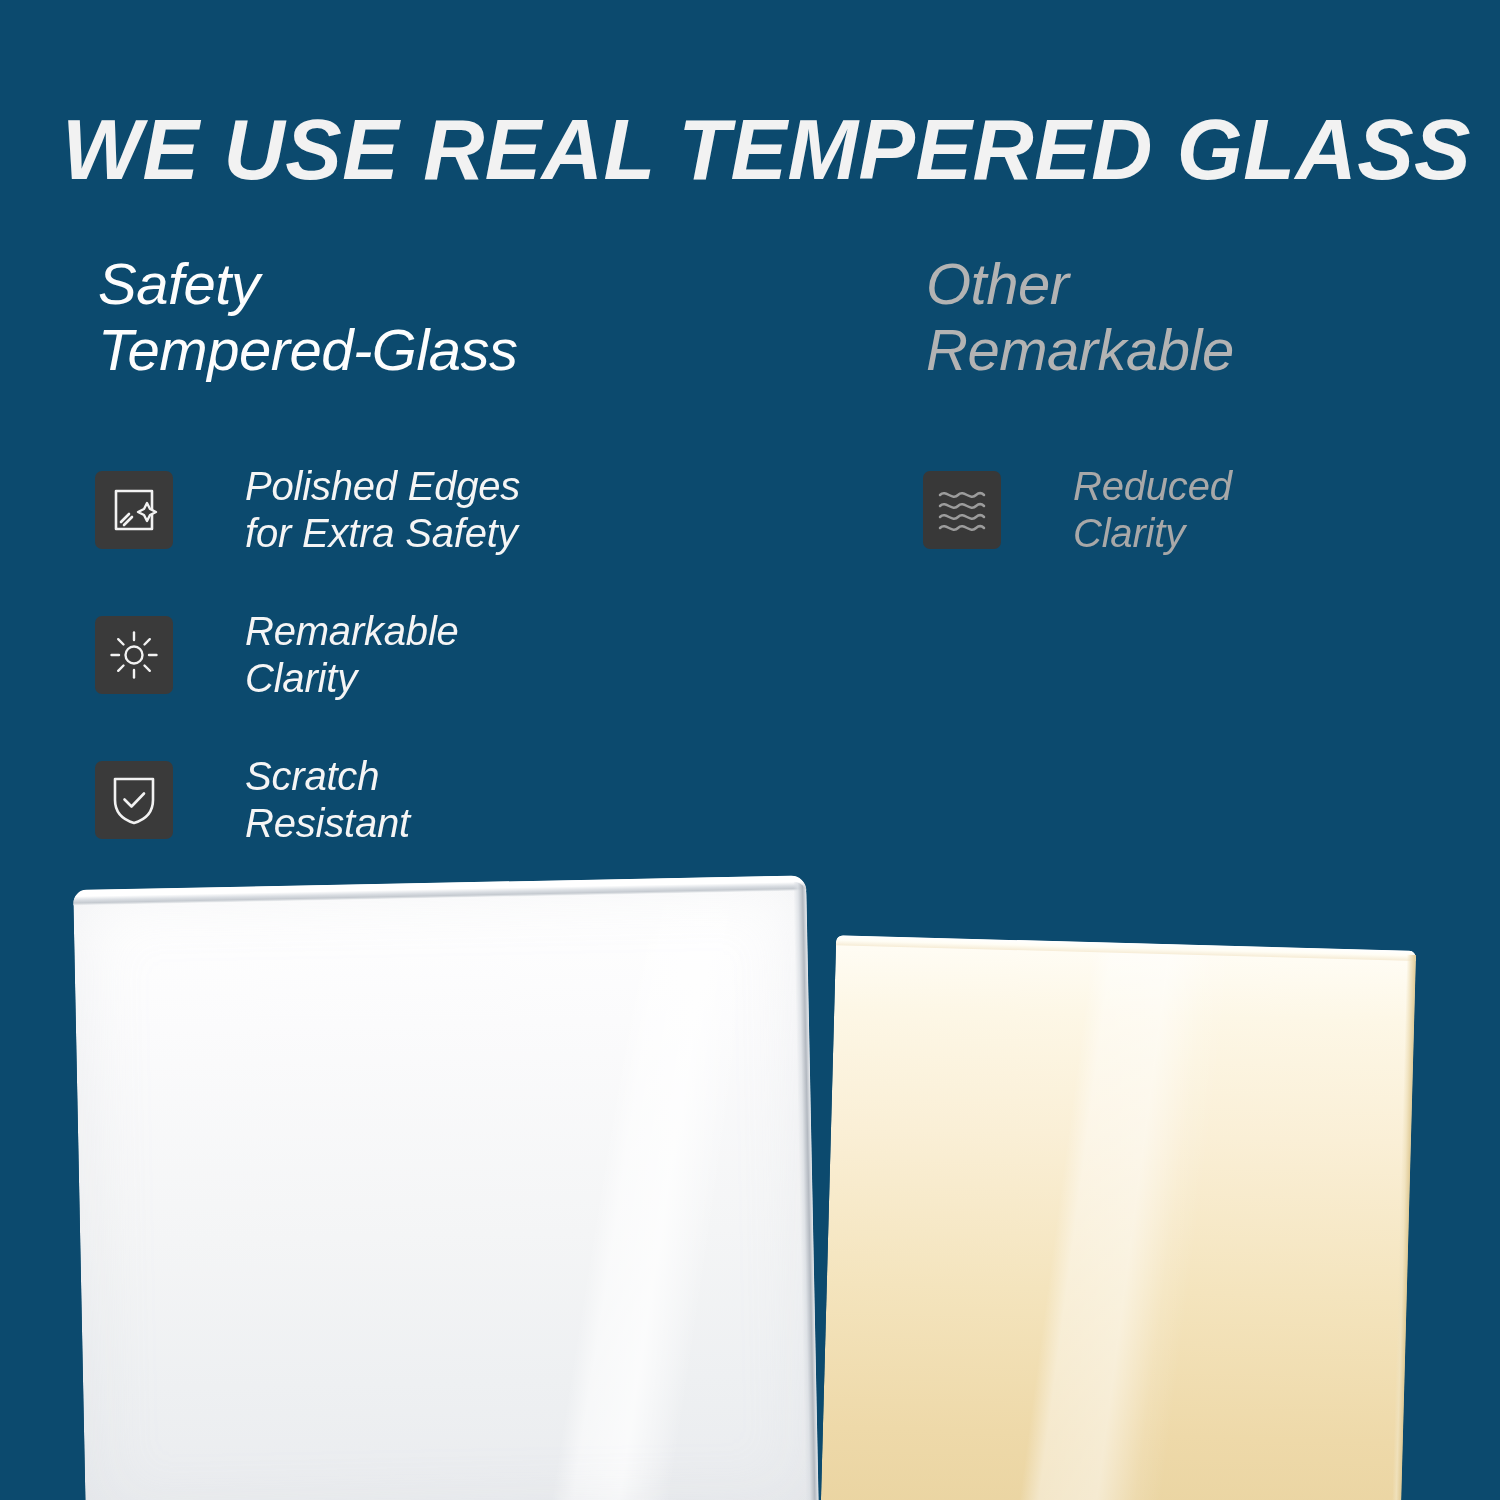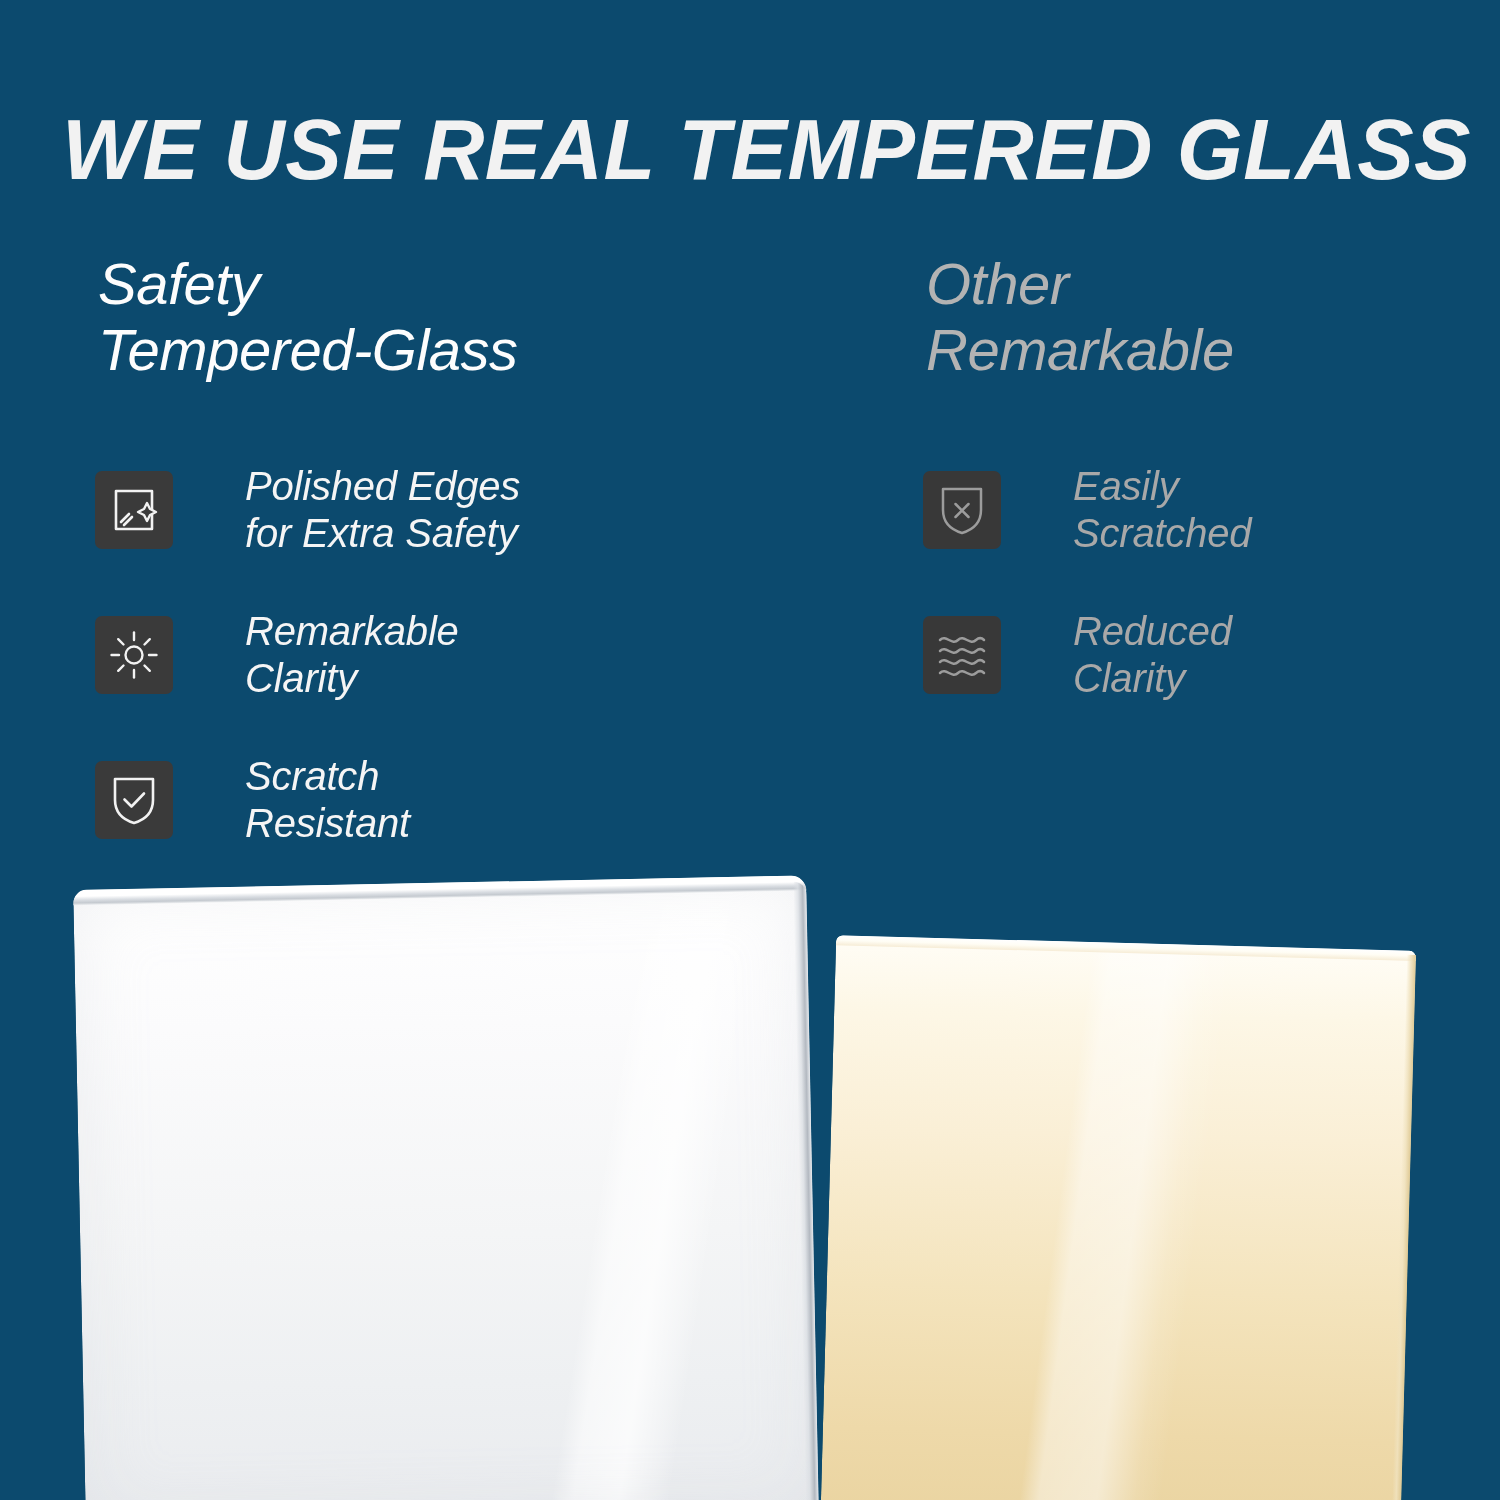--- a/index.html
+++ b/index.html
@@ -262,31 +262,20 @@
     </div>
   </div>
 
   <div class="column" id="col-bad">
     <div class="col-heading">Other
 Remarkable</div>
 
     <div class="features">
 
 
-      <div class="feature">
-        <div class="icon-tile">
-          <svg width="46" height="50" viewBox="0 0 46 50" fill="none" stroke="#9c9c9c" stroke-width="2.5" stroke-linecap="round" stroke-linejoin="round">
-            <path d="M4 4 H42 V25 C42 38 33 45 23 48 C13 45 4 38 4 25 Z"></path>
-            <path d="M16.5 19 L29.5 32"></path>
-            <path d="M29.5 19 L16.5 32"></path>
-          </svg>
-        </div>
-        <div class="feature-label">Easily
-Scratched</div>
-      </div>
 
       <div class="feature">
         <div class="icon-tile">
           <svg width="50" height="44" viewBox="0 0 50 44" fill="none" stroke="#9c9c9c" stroke-width="2.5" stroke-linecap="round">
             <path d="M3 7 C9 1 15 13 21 7 C27 1 33 13 39 7 C43 3.5 45.5 5.5 47 7"></path>
             <path d="M3 18 C9 12 15 24 21 18 C27 12 33 24 39 18 C43 14.5 45.5 16.5 47 18"></path>
             <path d="M3 29 C9 23 15 35 21 29 C27 23 33 35 39 29 C43 25.5 45.5 27.5 47 29"></path>
             <path d="M3 40 C9 34 15 46 21 40 C27 34 33 46 39 40 C43 36.5 45.5 38.5 47 40"></path>
           </svg>
         </div>

